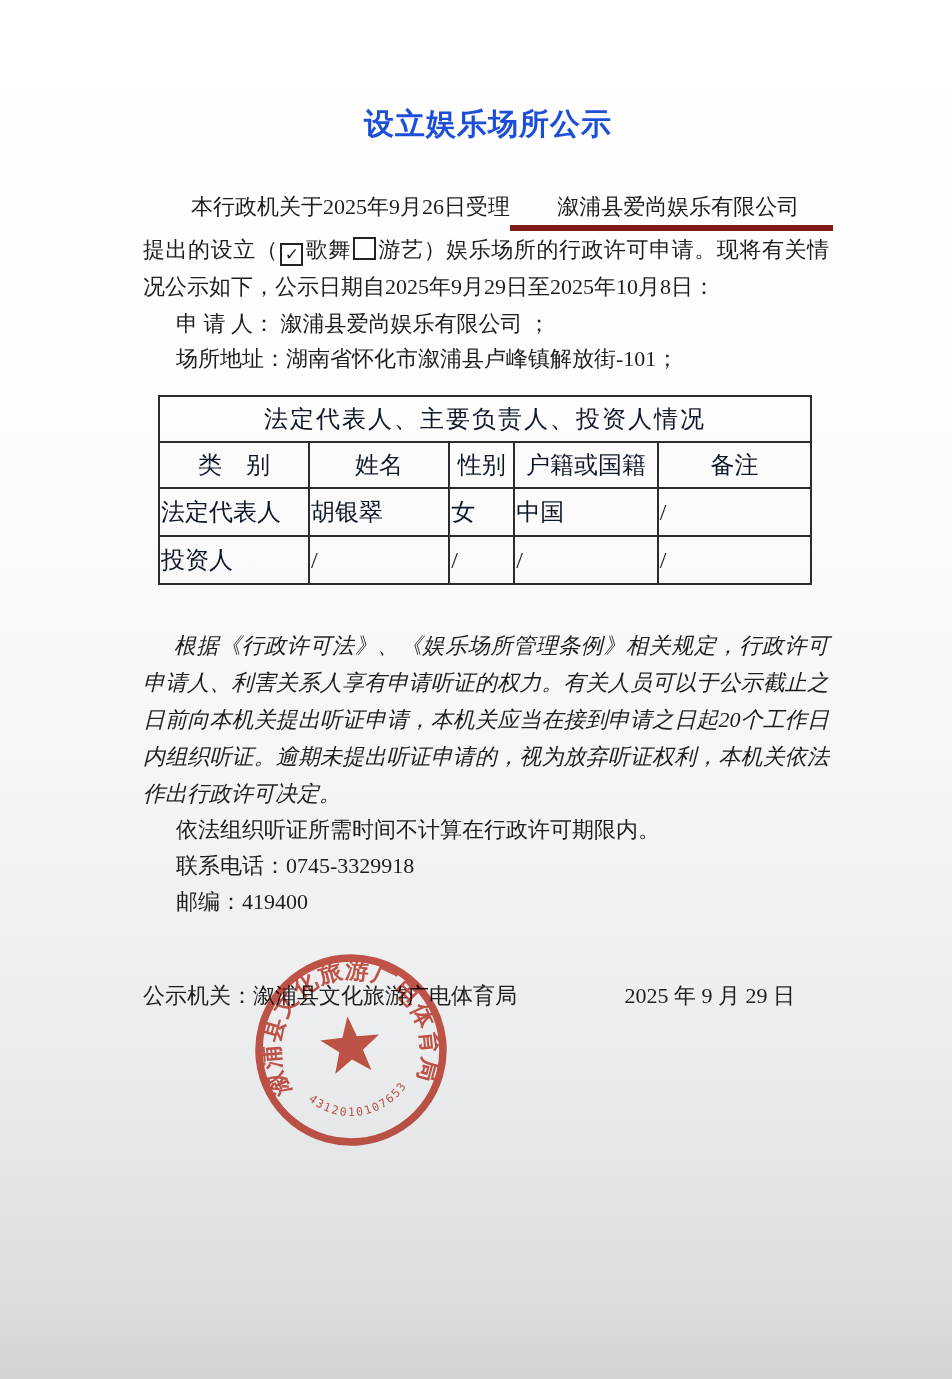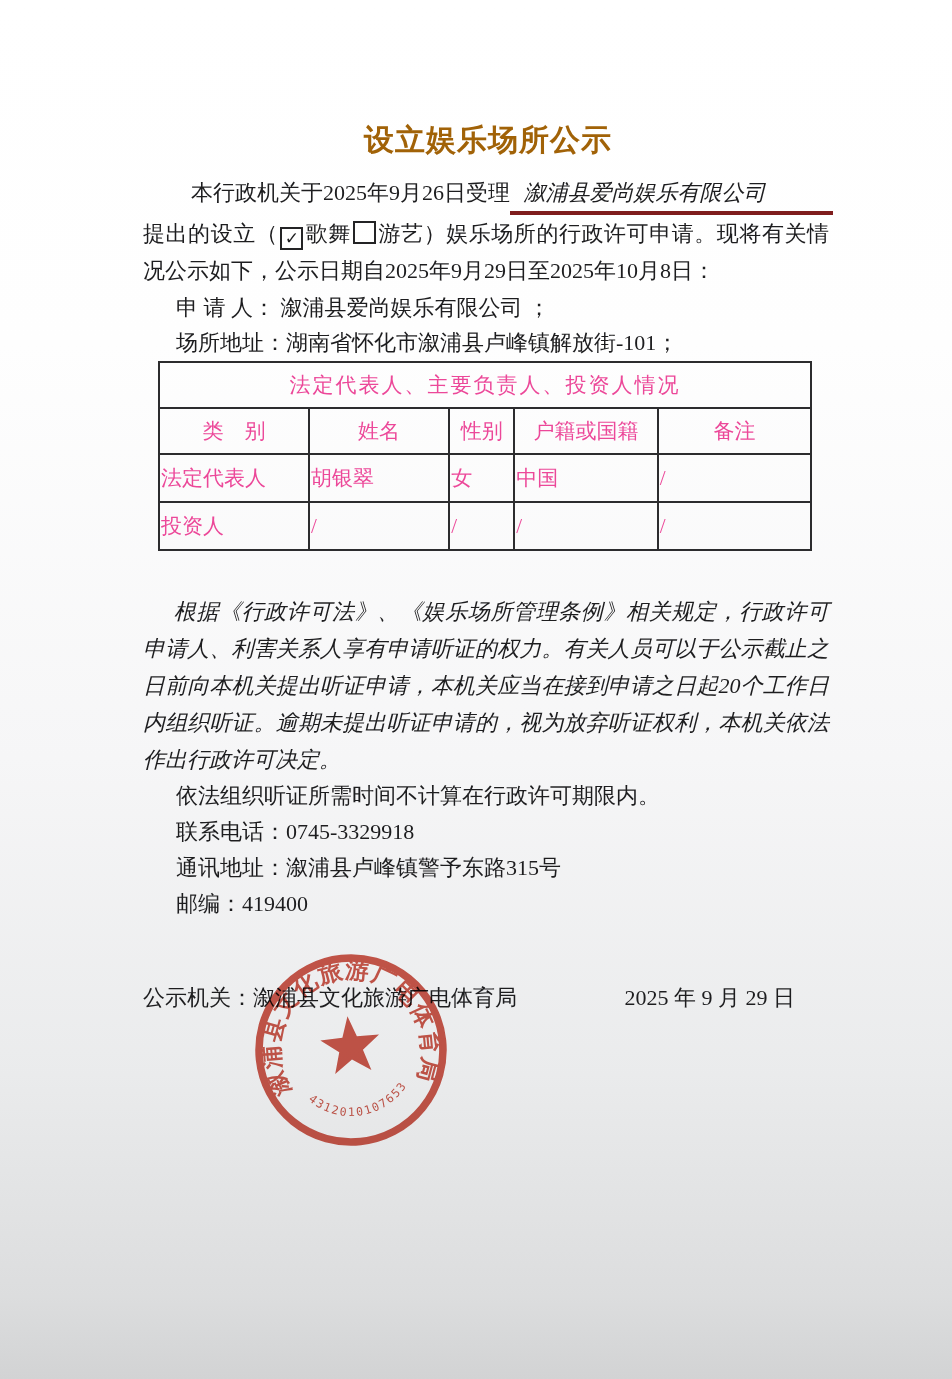--- a/index.html
+++ b/index.html
@@ -12,42 +12,43 @@
     overflow:hidden;
     position:relative;
   }
   .doc{
     position:relative;
     width:690px;
     margin-left:143px;
     padding-top:106px;
   }
   .title{
-    margin:16px;
+    margin:0;
     font-size:30px;
     font-weight:bold;
     line-height:36px;
     text-align:center;
     letter-spacing:1px;
-    color:#a16207;
+    color:#1d4ed8;
   }
   .body-text{font-size:22px;}
   .intro-line1{
     display:flex;
+    margin-top:46px;
     line-height:37px;
     white-space:pre;
+    text-align:center;
   }
   .intro-prefix{padding-left:48px;}
   .applicant-underline{
     flex:1;
-    border-bottom:4px solid #7f1d1d;
+    border-bottom:6px solid #7f1d1d;
     padding-left:8px;
     white-space:pre;
     overflow:hidden;
-    font-style:italic;
   }
   .intro-rest{
     margin:0;
     width:686px;
     line-height:37px;
     text-align:justify;
   }
   .cbx{
     display:inline-block;
     width:19px;height:19px;
@@ -61,24 +62,24 @@
     font-family:"DejaVu Sans",sans-serif;
   }
   .info-lines{margin-top:1px;}
   .info-line{
     line-height:35px;
     padding-left:33px;
   }
   table.rep-table{
     width:654px;
     margin-left:15px;
-    margin-top:1px;
+    margin-top:19px;
     border-collapse:collapse;
-    font-size:21px;
-    color:#ec4899;
+    font-size:24px;
+    color:#0f172a;
   }
   table.rep-table td{
     border:2px solid #2c2c2e;
   }
   td.caption-cell{
     height:42px;
     text-align:center;
     letter-spacing:2px;
   }
   tr.hdr td{
@@ -173,21 +174,20 @@
         <td>/</td>
         <td>/</td>
       </tr>
     </tbody>
   </table>
 
   <p class="legal-para body-text">根据《行政许可法》、《娱乐场所管理条例》相关规定，行政许可申请人、利害关系人享有申请听证的权力。有关人员可以于公示截止之日前向本机关提出听证申请，本机关应当在接到申请之日起20个工作日内组织听证。逾期未提出听证申请的，视为放弃听证权利，本机关依法作出行政许可决定。</p>
 
   <div class="note-line body-text">依法组织听证所需时间不计算在行政许可期限内。</div>
   <div class="note-line body-text">联系电话：0745-3329918</div>
-  <div class="note-line body-text">通讯地址：溆浦县卢峰镇警予东路315号</div>
   <div class="note-line body-text">邮编：419400</div>
 
   <div class="footer-row">
     <span>公示机关：溆浦县文化旅游广电体育局</span>
     <span>2025 年 9 月 29 日</span>
   </div>
 
 </div>
 
 <svg class="seal" viewBox="0 0 200 200" aria-hidden="true">

